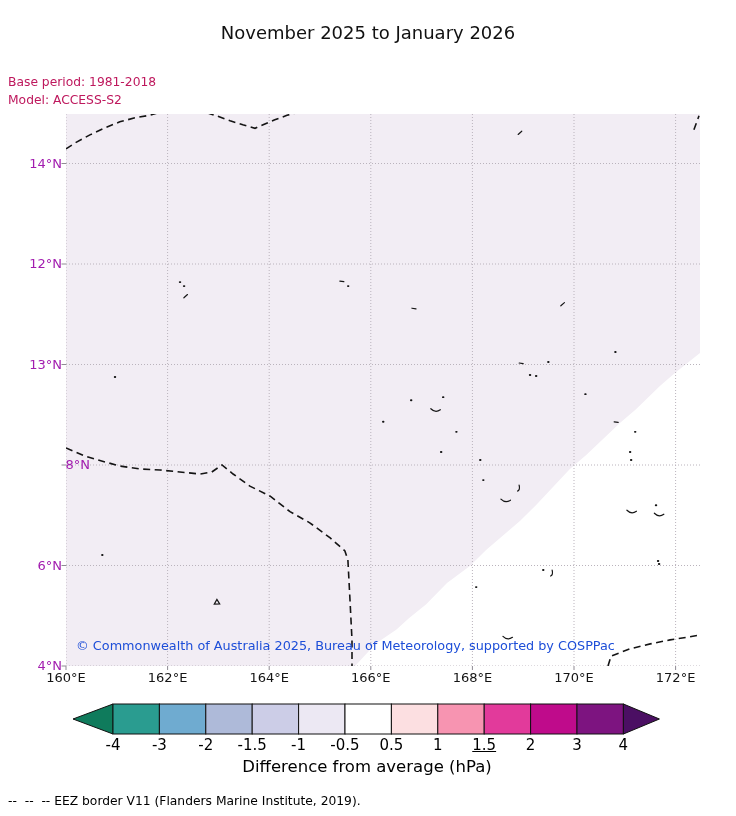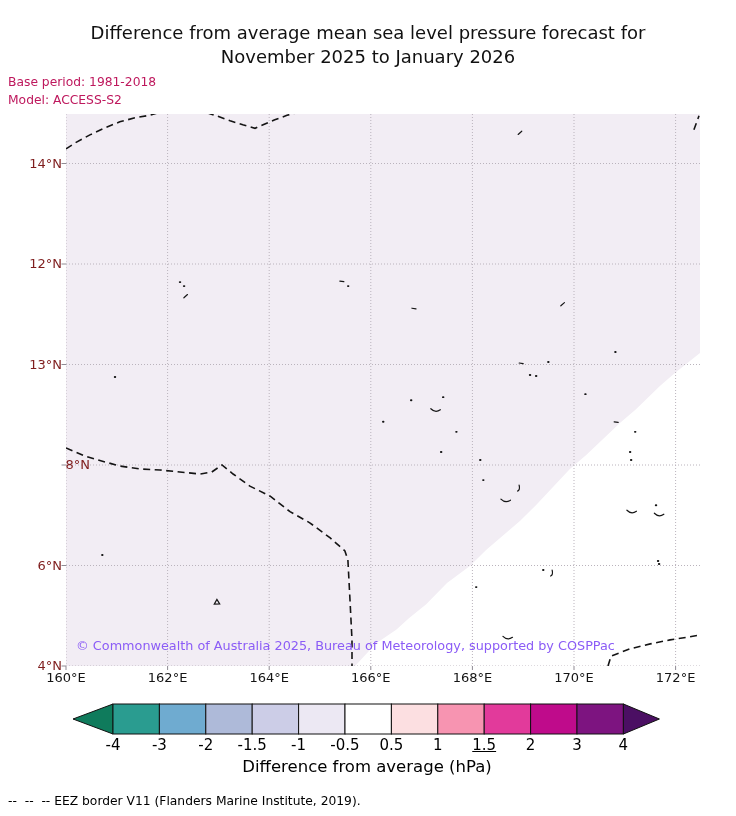--- a/index.html
+++ b/index.html
@@ -5,35 +5,34 @@
   html,body{margin:0;padding:0;background:#ffffff;}
   .fig{position:relative;width:736px;height:816px;background:#ffffff;
        font-family:"DejaVu Sans","Liberation Sans",sans-serif;color:#111;overflow:hidden;}
   .title{position:absolute;top:21px;left:0;width:736px;text-align:center;
          font-size:18px;line-height:23.5px;color:#111;}
   .hdr{position:absolute;top:74px;font-size:12.3px;line-height:17.5px;color:#be185d;}
   .hdr-left{left:8px;text-align:left;}
   .hdr-right{right:7px;text-align:right;}
   .plot{position:absolute;left:66px;top:114px;width:634px;height:552px;}
   svg.map{position:absolute;left:0;top:0;overflow:visible;display:block;}
-  .watermark{position:absolute;left:10px;top:524px;font-size:12.8px;color:#8b5cf6;white-space:nowrap;}
+  .watermark{position:absolute;left:10px;top:524px;font-size:12.8px;color:#1d4ed8;white-space:nowrap;}
   .ytick{position:absolute;left:0;width:62px;text-align:right;font-size:13px;
-         height:18px;line-height:18px;color:#7f1d1d;}
+         height:18px;line-height:18px;color:#a21caf;}
   .xtick{position:absolute;top:670px;width:56px;text-align:center;font-size:13px;color:#141414;}
   .cbar-svg{position:absolute;left:71px;top:702px;}
   .cbar-tick{position:absolute;top:736px;width:46px;text-align:center;font-size:15px;color:#000;}
   .cbar-label{position:absolute;top:757px;left:0;width:734px;text-align:center;font-size:16.5px;color:#000;}
   .footer{position:absolute;top:794px;left:8px;font-size:12.3px;color:#000;white-space:pre;}
 </style>
 </head>
 <body>
 
 <div class="fig">
   <div class="title">
-    <div>Difference from average mean sea level pressure forecast for</div>
     <div>November 2025 to January 2026</div>
   </div>
 
   <div class="hdr hdr-left">
     <div>Base period: 1981-2018</div>
     <div>Model: ACCESS-S2</div>
   </div>
 
   <div class="plot">
     <svg class="map" width="634" height="552" viewBox="0 0 634 552">

